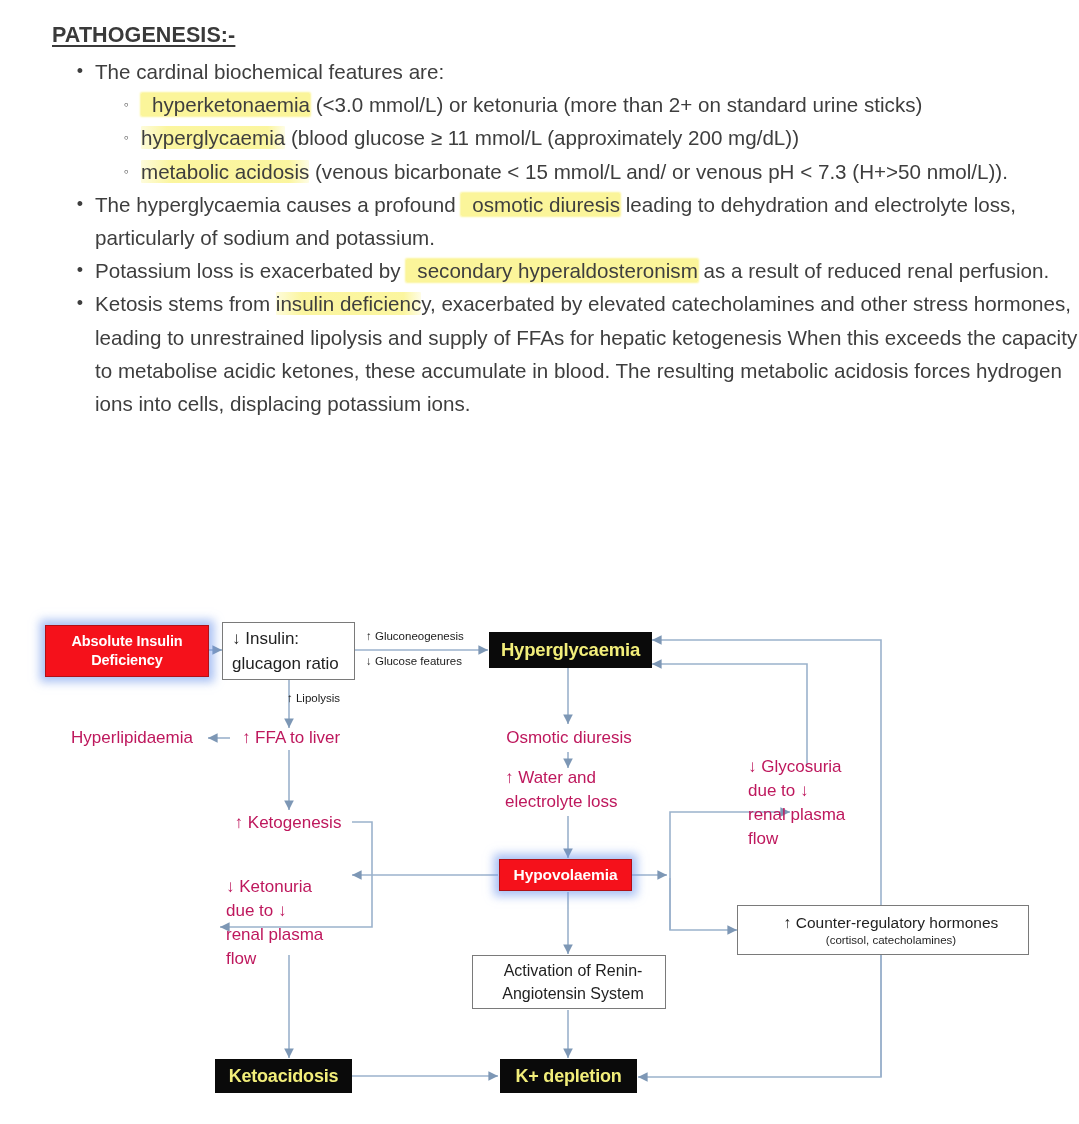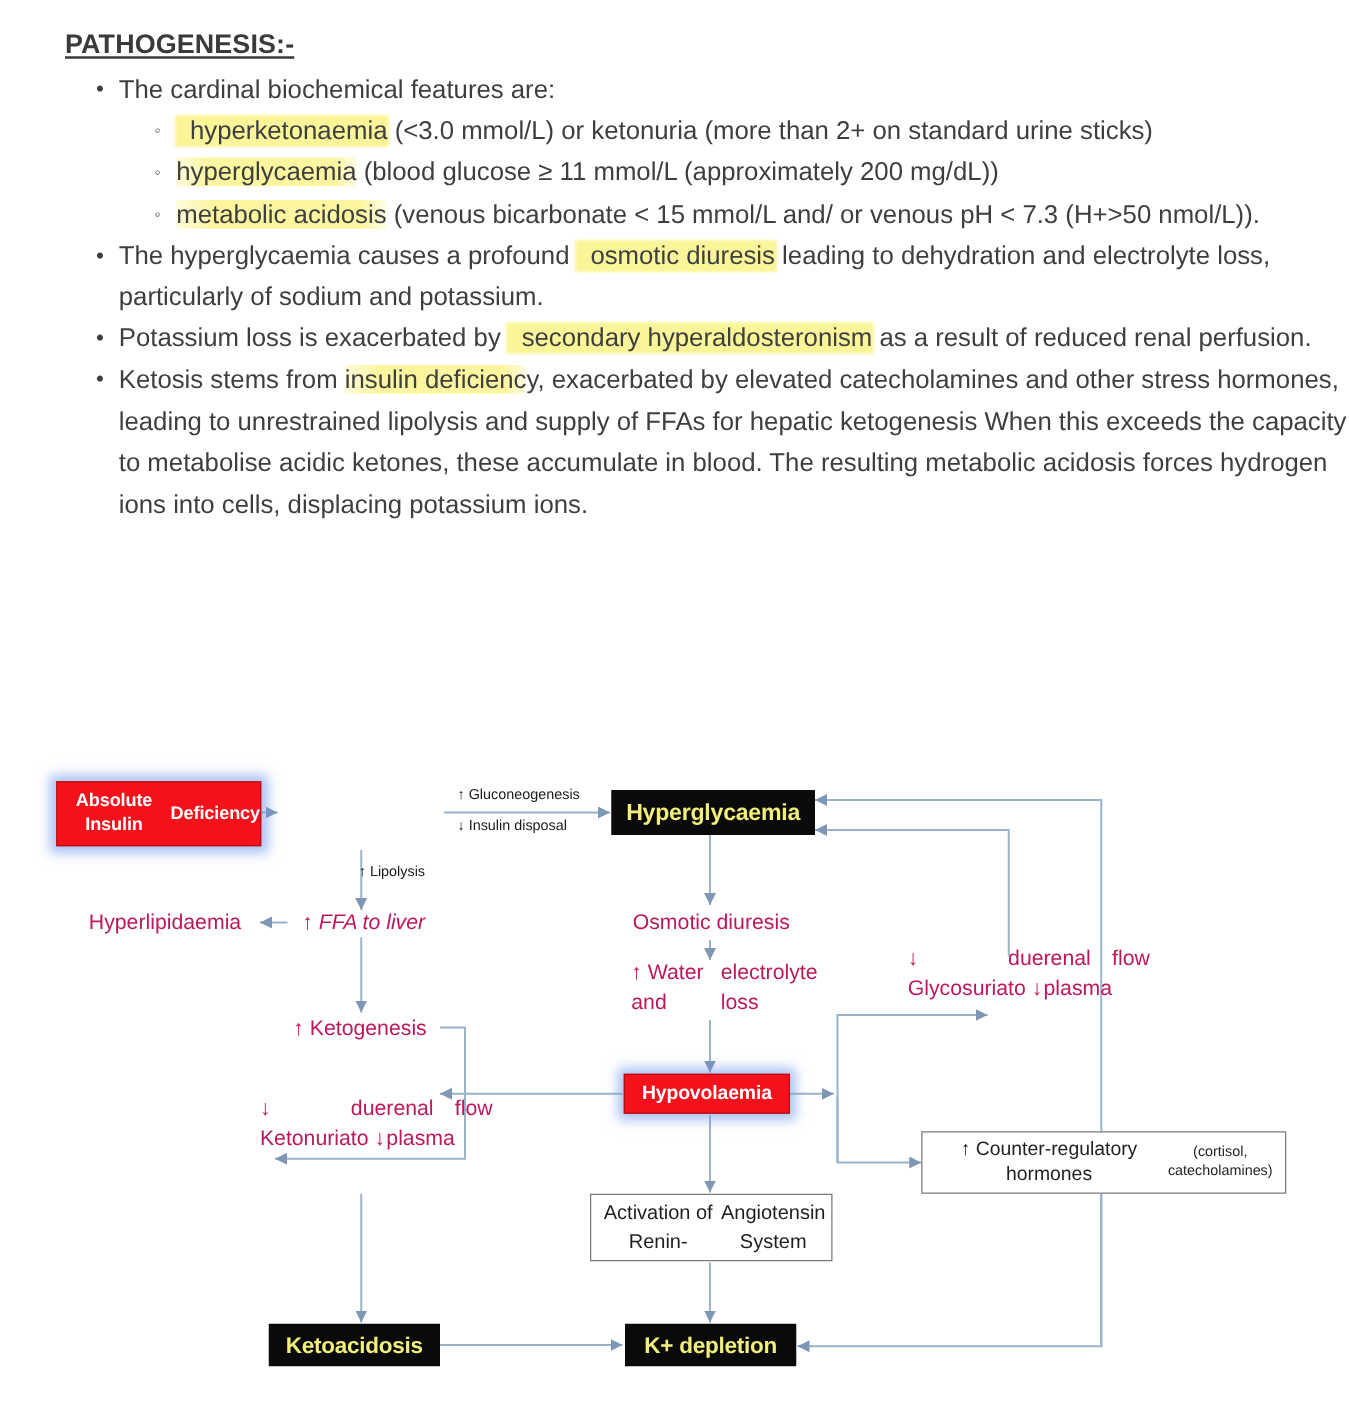--- a/index.html
+++ b/index.html
@@ -103,21 +103,21 @@
   .diagram svg {
     position: absolute;
     left: 0; top: 0;
     width: 1079px;
     height: 524px;
   }
   .node {
     position: absolute;
     box-sizing: border-box;
     display: flex;
-    flex-direction: row;
+    flex-direction: column;
     align-items: center;
     justify-content: center;
     text-align: center;
   }
   .node-red {
     background: #f5111b;
     color: #ffffff;
     font-weight: bold;
     border: 1px solid #b01016;
     box-shadow: 0 0 9px 5px rgba(110,150,235,0.60);
@@ -248,34 +248,38 @@
       <path d="M881,355 L881,477"></path>
       <path d="M670,272 L670,330"></path>
     </g>
   </svg>
 
   <div class="node node-red" style="left:45px; top:25px; width:164px; height:52px; font-size:14.5px; line-height:19px;">
     <span>Absolute Insulin</span>
     <span>Deficiency</span>
   </div>
 
+  <div class="node node-white" style="left:222px; top:22px; width:133px; height:58px; font-size:17px; line-height:25px; align-items:flex-start; padding-left:9px;">
+    <span>↓ Insulin:</span>
+    <span>glucagon ratio</span>
+  </div>
 
   <div class="edge-label" style="left:366px; top:30px; font-size:11.5px;">↑ Gluconeogenesis</div>
-  <div class="edge-label" style="left:366px; top:55px; font-size:11.5px;">↓ Insulin disposal</div>
+  <div class="edge-label" style="left:366px; top:55px; font-size:11.5px;">↓ Glucose features</div>
   <div class="edge-label" style="left:287px; top:92px; font-size:11.5px;">↑ Lipolysis</div>
 
   <div class="node node-black" style="left:489px; top:32px; width:163px; height:36px; font-size:18.5px;">
     <span>Hyperglycaemia</span>
   </div>
 
   <div class="node node-plain" style="left:58px; top:126px; width:148px; height:24px; font-size:17px;">
     <span>Hyperlipidaemia</span>
   </div>
 
-  <div class="node node-plain" style="left:231px; top:126px; width:120px; height:24px; font-size:17px;font-style:italic;">
+  <div class="node node-plain" style="left:231px; top:126px; width:120px; height:24px; font-size:17px;">
     <span>↑ FFA to liver</span>
   </div>
 
   <div class="node node-plain" style="left:224px; top:211px; width:128px; height:24px; font-size:17px;">
     <span>↑ Ketogenesis</span>
   </div>
 
   <div class="node node-plain" style="left:498px; top:126px; width:142px; height:24px; font-size:17px;">
     <span>Osmotic diuresis</span>
   </div>

